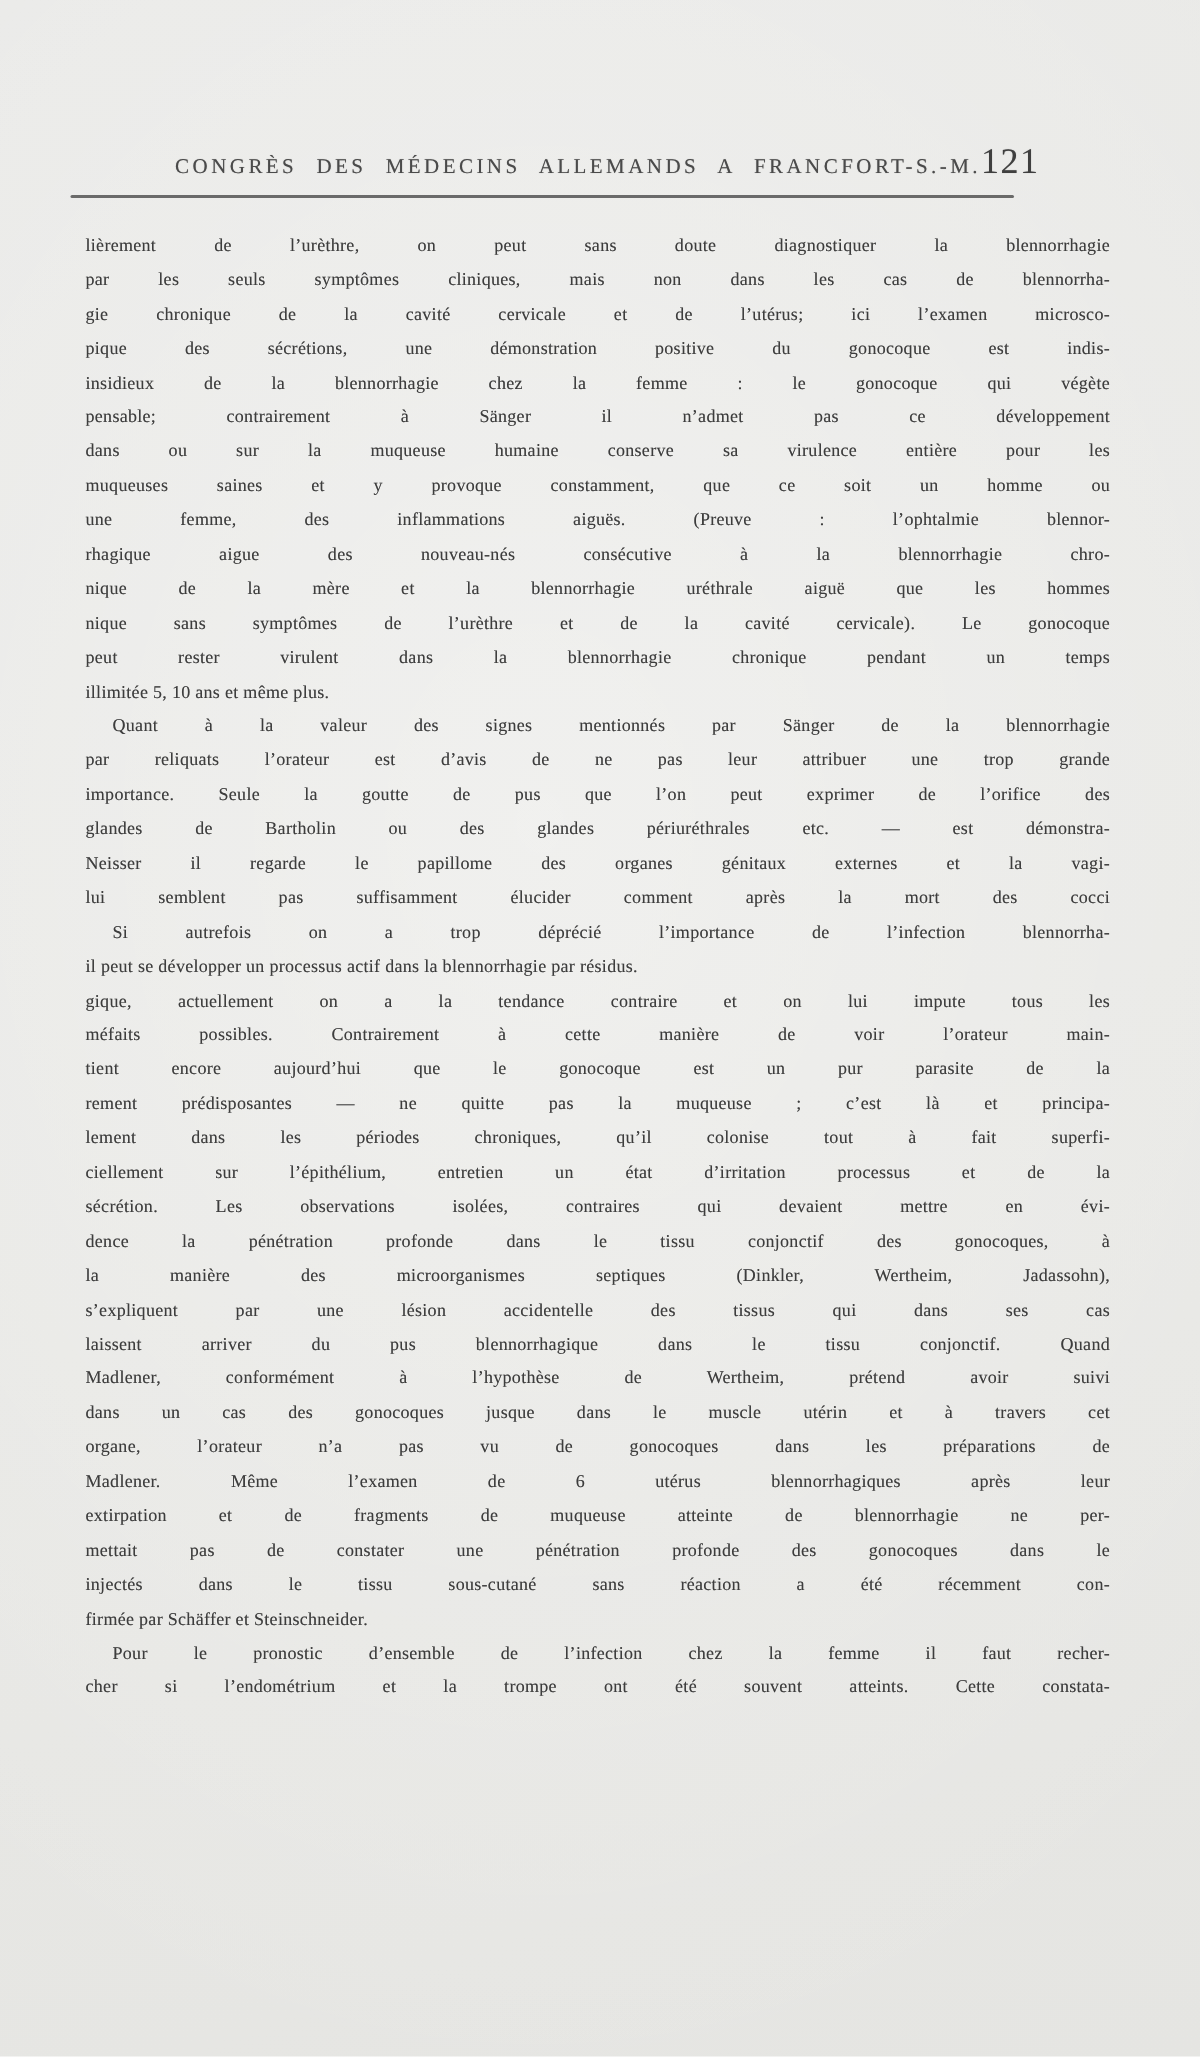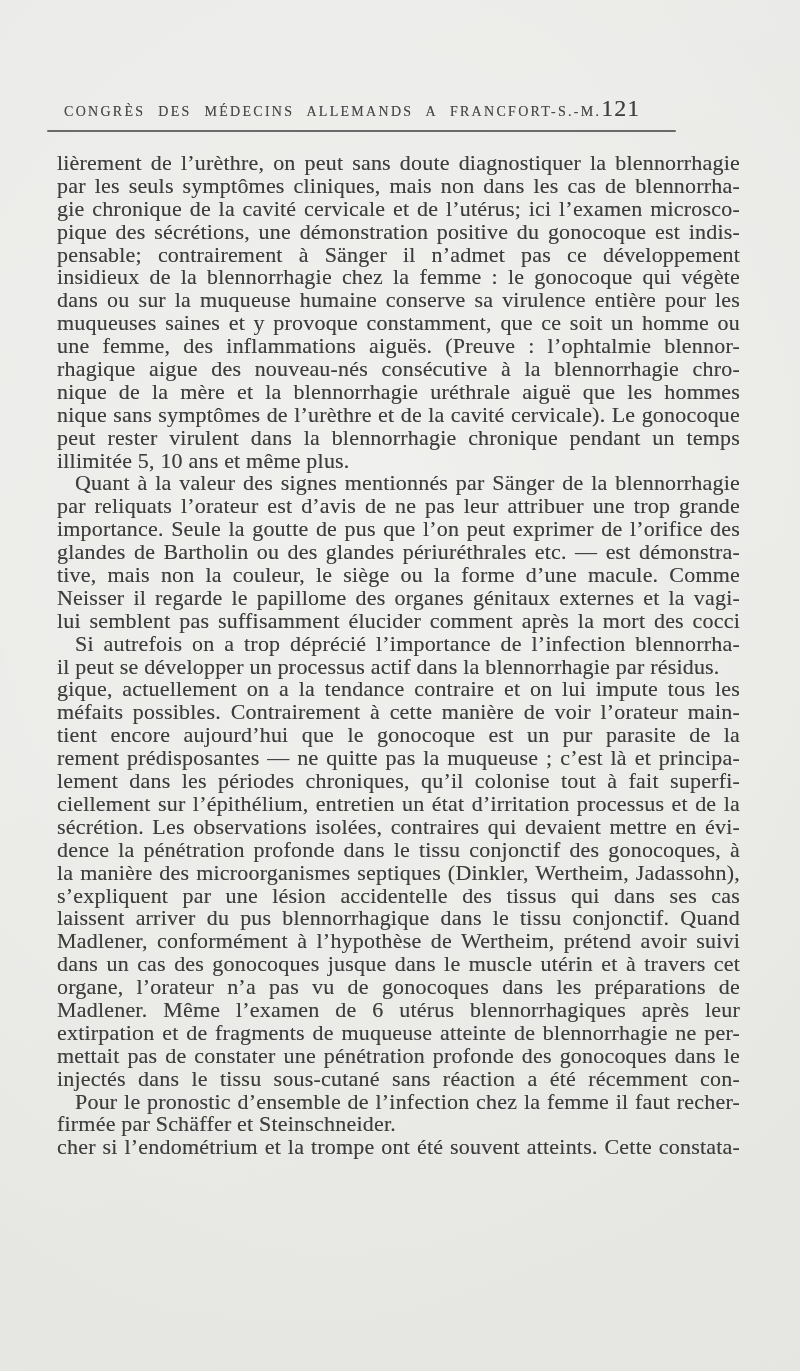--- a/index.html
+++ b/index.html
@@ -15,21 +15,21 @@
       linear-gradient(160deg, #eaeae8 0%, #e8e8e5 55%, #e5e5e2 100%);
     font-family: "Liberation Serif", "DejaVu Serif", serif;
     overflow: hidden;
   }
   .header {
     position: absolute;
     top: 95px;
     left: 64px;
     width: 629px;
     display: flex;
-    justify-content: flex-start;
+    justify-content: flex-end;
     align-items: baseline;
   }
   .running-title {
     font-size: 14px;
     letter-spacing: 2.3px;
     word-spacing: 7px;
     color: #4a4a4a;
     white-space: nowrap;
     text-shadow: 0 0 0.5px rgba(70,70,70,0.55);
   }
@@ -48,21 +48,21 @@
     background: #4d4d4d;
     opacity: 0.82;
     border-radius: 1px;
   }
   .body-text {
     position: absolute;
     top: 152px;
     left: 57px;
     width: 683px;
     color: #3d3d3d;
-    font-size: 22px;
+    font-size: 12px;
     letter-spacing: 0.2px;
     text-shadow: 0 0 0.4px rgba(55,55,55,0.45);
   }
   .line {
     height: 22.9px;
     line-height: 22.9px;
     text-align: justify;
     text-align-last: justify;
     white-space: nowrap;
   }
@@ -80,35 +80,34 @@
   <div class="header">
     <span class="running-title" style="color: rgb(74, 74, 74);">CONGRÈS DES MÉDECINS ALLEMANDS A FRANCFORT-S.-M.</span>
     <span class="page-number">121</span>
   </div>
   <div class="rule" style="background: rgb(77, 77, 77);"></div>
   <div class="body-text" style="color: rgb(61, 61, 61);">
       <div class="line">lièrement de l’urèthre, on peut sans doute diagnostiquer la blennorrhagie</div>
       <div class="line">par les seuls symptômes cliniques, mais non dans les cas de blennorrha-</div>
       <div class="line">gie chronique de la cavité cervicale et de l’utérus; ici l’examen microsco-</div>
       <div class="line">pique des sécrétions, une démonstration positive du gonocoque est indis-</div>
+      <div class="line">insidieux de la blennorrhagie chez la femme : le gonocoque qui végète</div>
       <div class="line">pensable; contrairement à Sänger il n’admet pas ce développement</div>
-      <div class="line">insidieux de la blennorrhagie chez la femme : le gonocoque qui végète</div>
       <div class="line">dans ou sur la muqueuse humaine conserve sa virulence entière pour les</div>
       <div class="line">muqueuses saines et y provoque constamment, que ce soit un homme ou</div>
       <div class="line">une femme, des inflammations aiguës. (Preuve : l’ophtalmie blennor-</div>
       <div class="line">rhagique aigue des nouveau-nés consécutive à la blennorrhagie chro-</div>
       <div class="line">nique de la mère et la blennorrhagie uréthrale aiguë que les hommes</div>
       <div class="line">nique sans symptômes de l’urèthre et de la cavité cervicale). Le gonocoque</div>
       <div class="line">peut rester virulent dans la blennorrhagie chronique pendant un temps</div>
       <div class="line unjustified">illimitée 5, 10 ans et même plus.</div>
       <div class="line indent">Quant à la valeur des signes mentionnés par Sänger de la blennorrhagie</div>
       <div class="line">par reliquats l’orateur est d’avis de ne pas leur attribuer une trop grande</div>
       <div class="line">importance. Seule la goutte de pus que l’on peut exprimer de l’orifice des</div>
       <div class="line">glandes de Bartholin ou des glandes périuréthrales etc. — est démonstra-</div>
-      <div class="line">tive, mais non la couleur, le siège ou la forme d’une macule. Comme</div>
       <div class="line">Neisser il regarde le papillome des organes génitaux externes et la vagi-</div>
       <div class="line">lui semblent pas suffisamment élucider comment après la mort des cocci</div>
       <div class="line indent">Si autrefois on a trop déprécié l’importance de l’infection blennorrha-</div>
       <div class="line unjustified">il peut se développer un processus actif dans la blennorrhagie par résidus.</div>
       <div class="line">gique, actuellement on a la tendance contraire et on lui impute tous les</div>
       <div class="line">méfaits possibles. Contrairement à cette manière de voir l’orateur main-</div>
       <div class="line">tient encore aujourd’hui que le gonocoque est un pur parasite de la</div>
       <div class="line">rement prédisposantes — ne quitte pas la muqueuse ; c’est là et principa-</div>
       <div class="line">lement dans les périodes chroniques, qu’il colonise tout à fait superfi-</div>
       <div class="line">ciellement sur l’épithélium, entretien un état d’irritation processus et de la</div>
@@ -117,17 +116,17 @@
       <div class="line">la manière des microorganismes septiques (Dinkler, Wertheim, Jadassohn),</div>
       <div class="line">s’expliquent par une lésion accidentelle des tissus qui dans ses cas</div>
       <div class="line">laissent arriver du pus blennorrhagique dans le tissu conjonctif. Quand</div>
       <div class="line">Madlener, conformément à l’hypothèse de Wertheim, prétend avoir suivi</div>
       <div class="line">dans un cas des gonocoques jusque dans le muscle utérin et à travers cet</div>
       <div class="line">organe, l’orateur n’a pas vu de gonocoques dans les préparations de</div>
       <div class="line">Madlener. Même l’examen de 6 utérus blennorrhagiques après leur</div>
       <div class="line">extirpation et de fragments de muqueuse atteinte de blennorrhagie ne per-</div>
       <div class="line">mettait pas de constater une pénétration profonde des gonocoques dans le</div>
       <div class="line">injectés dans le tissu sous-cutané sans réaction a été récemment con-</div>
+      <div class="line unjustified">firmée par Schäffer et Steinschneider.</div>
       <div class="line indent">Pour le pronostic d’ensemble de l’infection chez la femme il faut recher-</div>
-      <div class="line unjustified">firmée par Schäffer et Steinschneider.</div>
       <div class="line">cher si l’endométrium et la trompe ont été souvent atteints. Cette constata-</div>
     </div>
 </div>
 
 </body></html>

